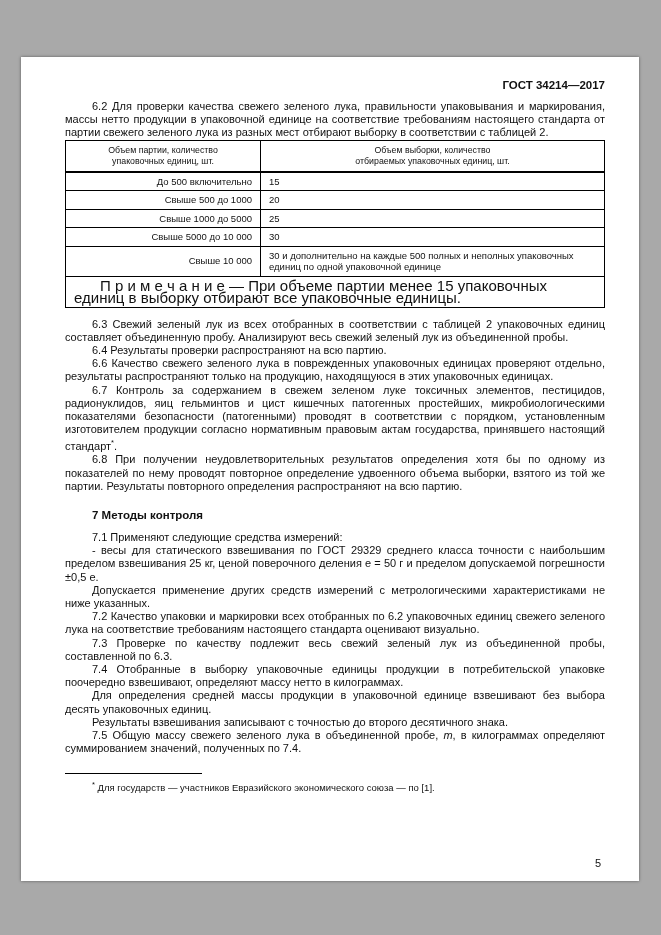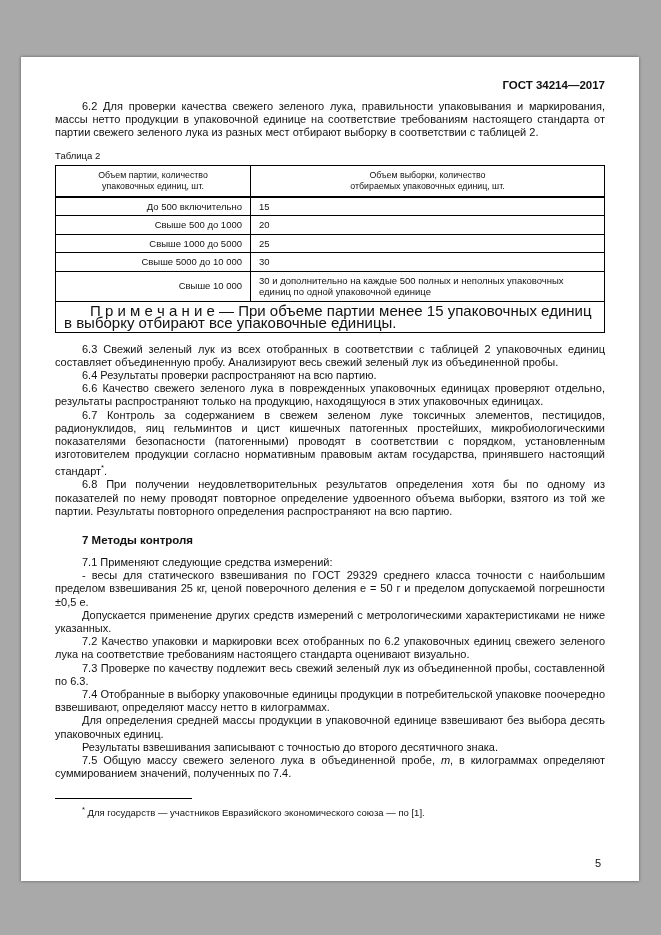--- a/index.html
+++ b/index.html
@@ -10,21 +10,21 @@
     color:#111;
     position:relative;
     overflow:hidden;
   }
   .page {
     position:absolute; left:21px; top:57px;
     width:618px; height:824px;
     background:#ffffff;
     box-shadow:0 0 3px rgba(0,0,0,0.45);
   }
-  .content { padding:22px 34px 0 34px; }
+  .content { padding:22px 34px 0 44px; }
   .doc-header {
     text-align:right;
     font-weight:bold;
     font-size:11.5px;
     margin-bottom:9px;
   }
   .para {
     margin:0;
     font-size:11px;
     line-height:13.2px;
@@ -94,21 +94,20 @@
 </head>
 <body>
 
 <div class="page">
   <div class="content">
 
     <div class="doc-header">ГОСТ 34214—2017</div>
 
     <p class="para">6.2 Для проверки качества свежего зеленого лука, правильности упаковывания и маркирования, массы нетто продукции в упаковочной единице на соответствие требованиям настоящего стандарта от партии свежего зеленого лука из разных мест отбирают выборку в соответствии с таблицей 2.</p>
 
-    <div class="table-caption">Таблица 2</div>
 
     <table class="gost-table">
       <thead>
         <tr>
           <th>Объем партии, количество
 упаковочных единиц, шт.</th>
           <th>Объем выборки, количество
 отбираемых упаковочных единиц, шт.</th>
         </tr>
       </thead>

